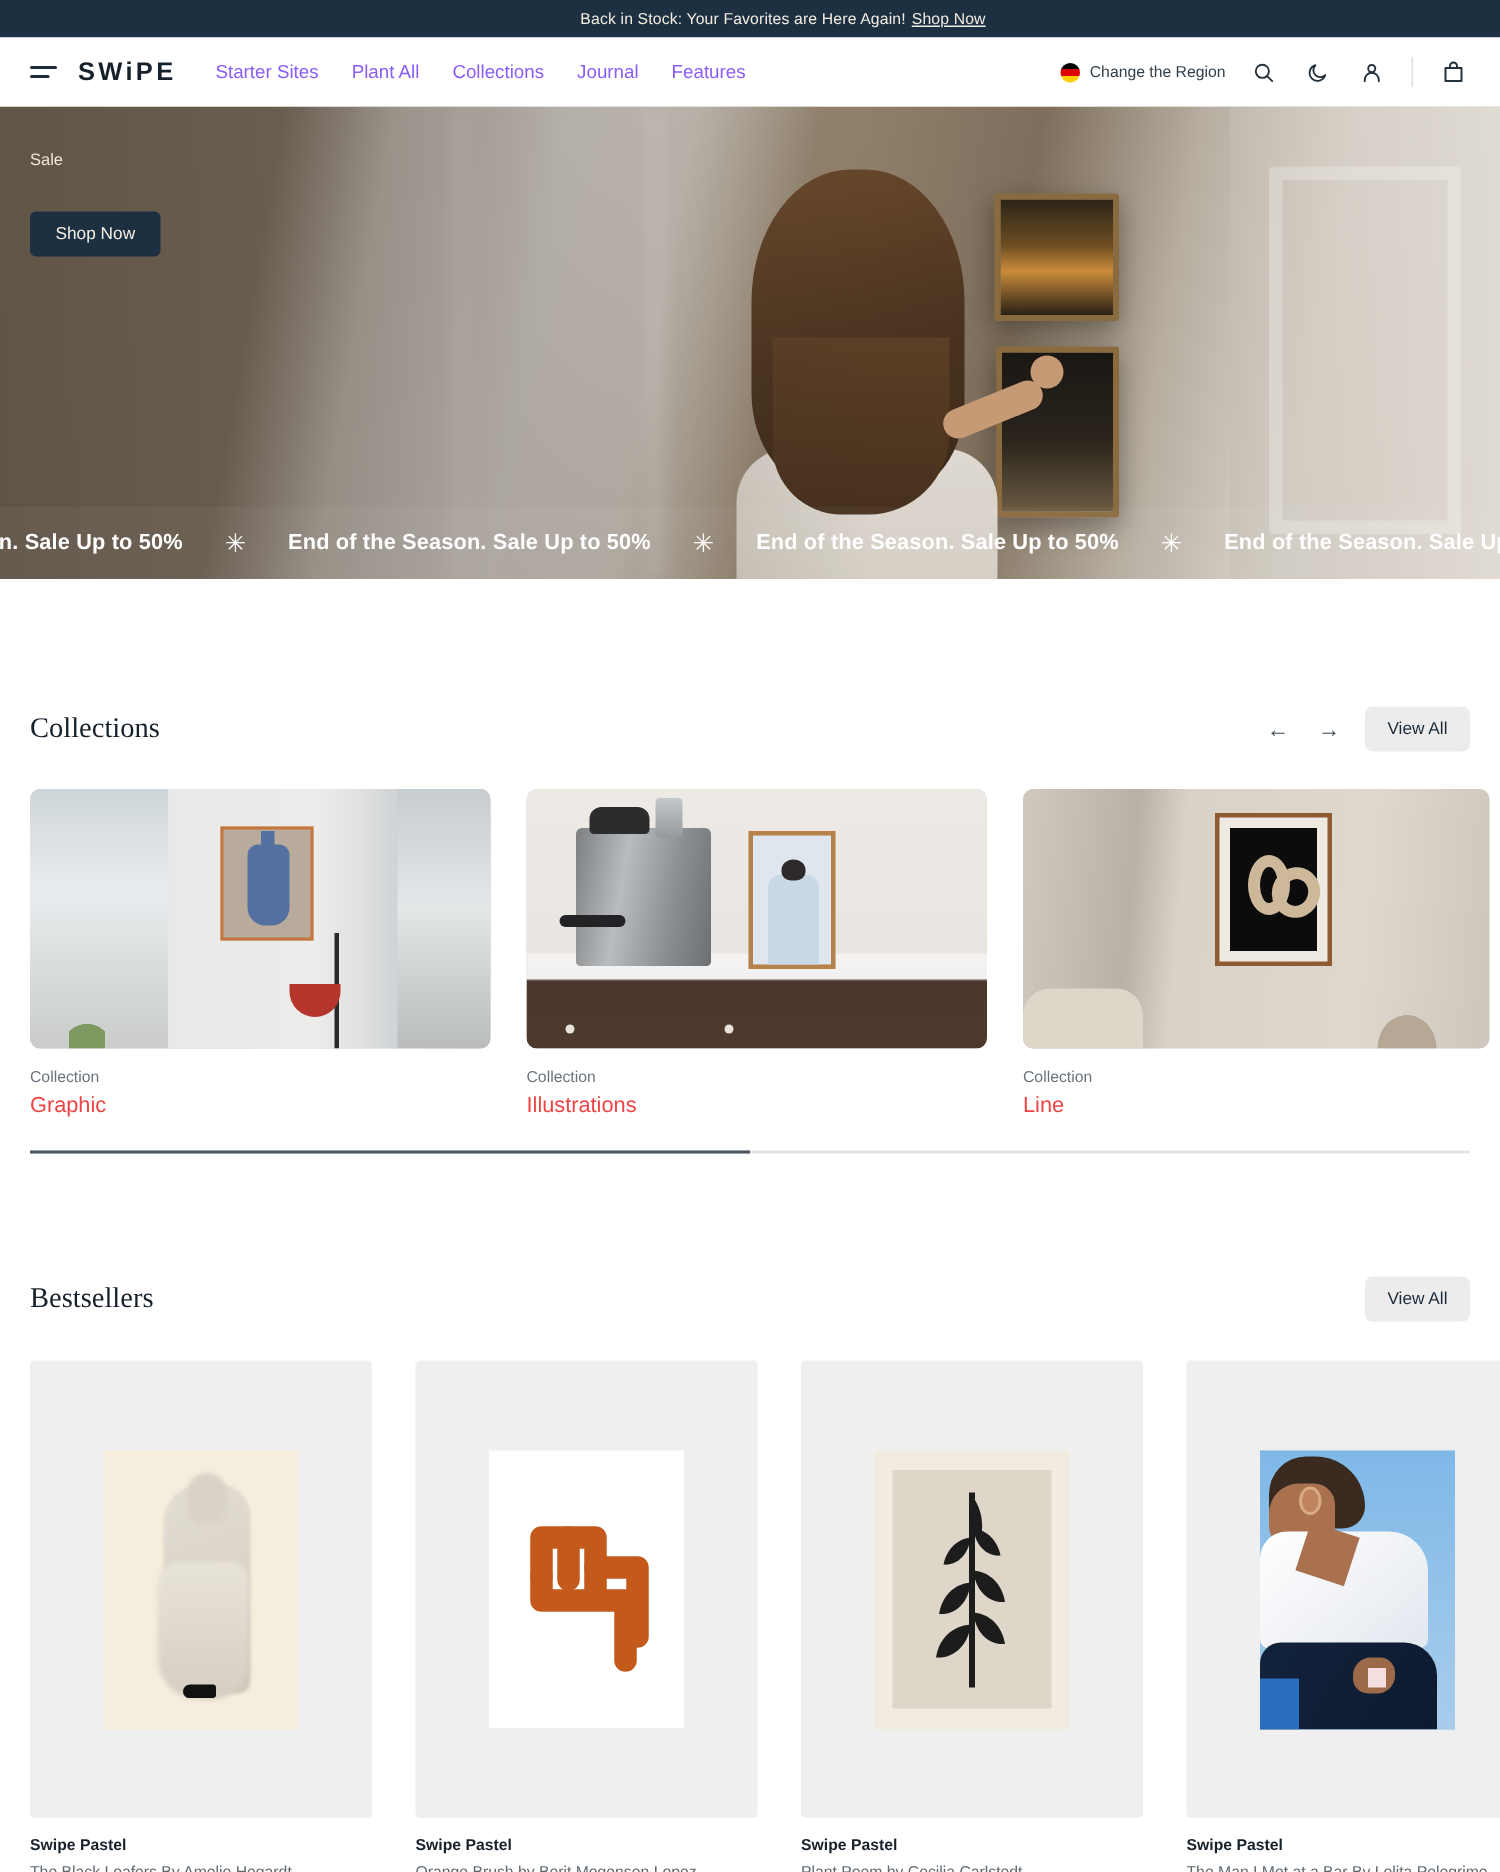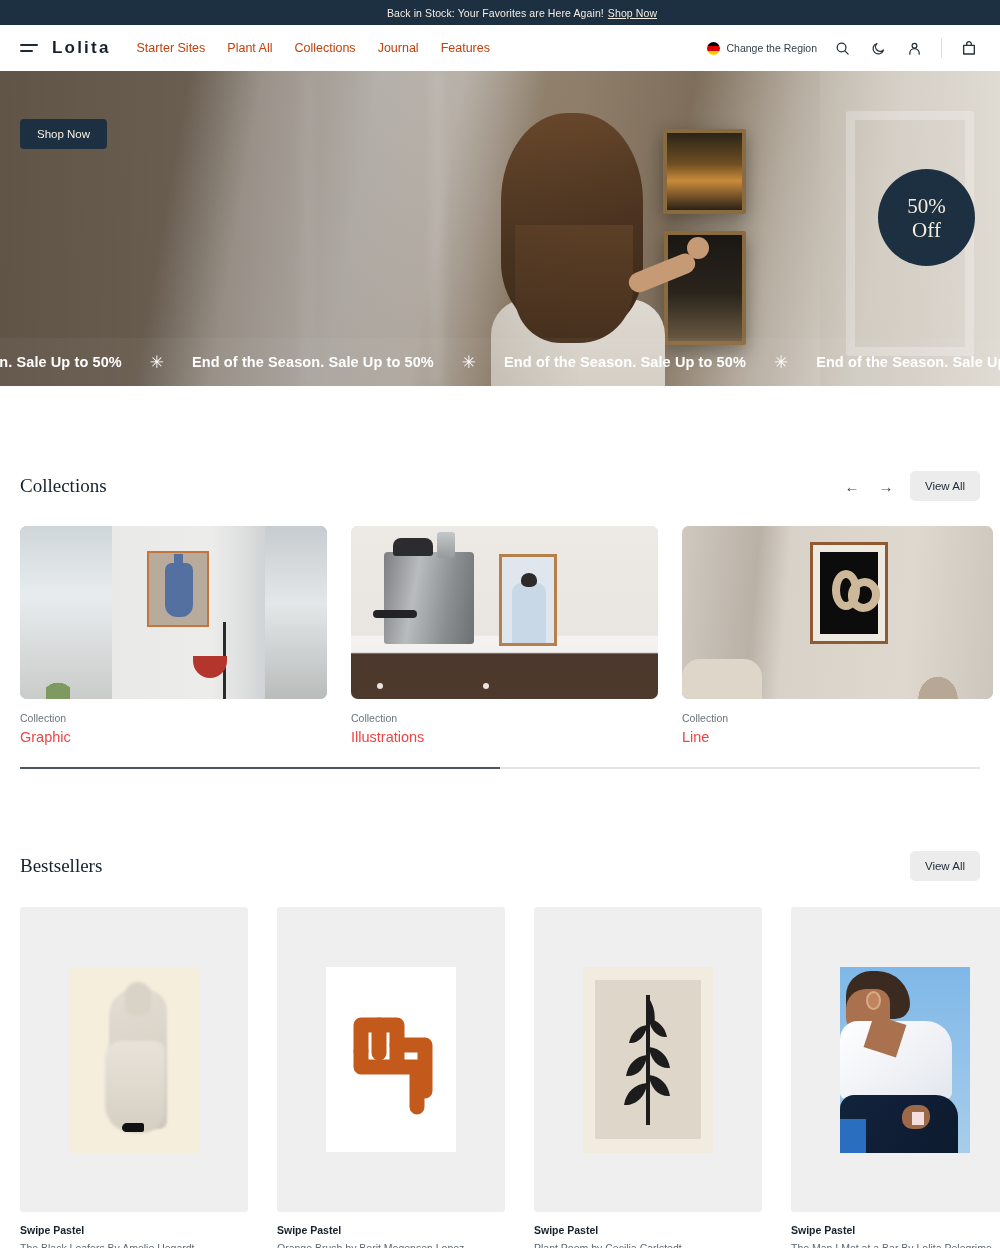--- a/index.html
+++ b/index.html
@@ -30,21 +30,21 @@
   }
   .burger { width:18px; margin-right:14px; cursor:pointer; display:flex; flex-direction:column; gap:4px; }
   .burger i { display:block; height:1.6px; background:#1b2a38; border-radius:2px; }
   .burger i:nth-child(1){ width:18px; }
   .burger i:nth-child(2){ width:13px; }
   .logo {
     font-size:17px; font-weight:700; letter-spacing:2.2px;
     margin-right:26px; color:#16212c; white-space:nowrap;
   }
   .nav { display:flex; gap:22px; }
-  .nav a { font-size:12.5px; color:#c2410c; text-decoration:none; white-space:nowrap; }
+  .nav a { font-size:12.5px; color:#8b5cf6; text-decoration:none; white-space:nowrap; }
   .hdr-right { margin-left:auto; display:flex; align-items:center; gap:14px; }
   .region { display:flex; align-items:center; gap:7px; cursor:pointer; }
   .flag {
     width:13px; height:13px; border-radius:50%;
     background:linear-gradient(#000 0 33%, #dd0000 33% 66%, #ffce00 66% 100%);
     flex:none;
   }
   .region span { font-size:10.5px; color:#33404b; white-space:nowrap; }
   .icbtn { width:22px; height:22px; display:flex; align-items:center; justify-content:center; cursor:pointer; }
   .divider { width:1px; height:20px; background:#dcdfe2; margin:0 2px; }
@@ -249,21 +249,21 @@
 <div class="announce">
   <span>Back in Stock: Your Favorites are Here Again!</span>
   <a href="#">Shop Now</a>
 </div>
 
 <div class="header">
   <div class="burger">
       <i></i>
       <i></i>
     </div>
-  <div class="logo">Lolita</div>
+  <div class="logo">SWiPE</div>
   <nav class="nav">
     <a href="#">Starter Sites</a>
     <a href="#">Plant All</a>
     <a href="#">Collections</a>
     <a href="#">Journal</a>
     <a href="#">Features</a>
   </nav>
   <div class="hdr-right">
     <div class="region">
       <span class="flag"></span>
@@ -307,27 +307,24 @@
     <div class="person">
       <div class="dress"></div>
         <div class="hair"></div>
       <div class="arm"></div>
         <div class="hand"></div>
     </div>
     <div class="hero-shade"></div>
   </div>
 
   <div class="hero-inner">
+    <div class="hero-eyebrow">Sale</div>
     <button class="hero-btn">Shop Now</button>
   </div>
 
-  <div class="badge">
-    <span>50%</span>
-    <span>Off</span>
-  </div>
 
   <div class="marquee">
     <div class="mq-track">
       <span class="mq-item">End of the Season. Sale Up to 50%</span>
       <span class="mq-star">✳</span>
       <span class="mq-item">End of the Season. Sale Up to 50%</span>
       <span class="mq-star">✳</span>
       <span class="mq-item">End of the Season. Sale Up to 50%</span>
       <span class="mq-star">✳</span>
       <span class="mq-item">End of the Season. Sale Up to 50%</span>

